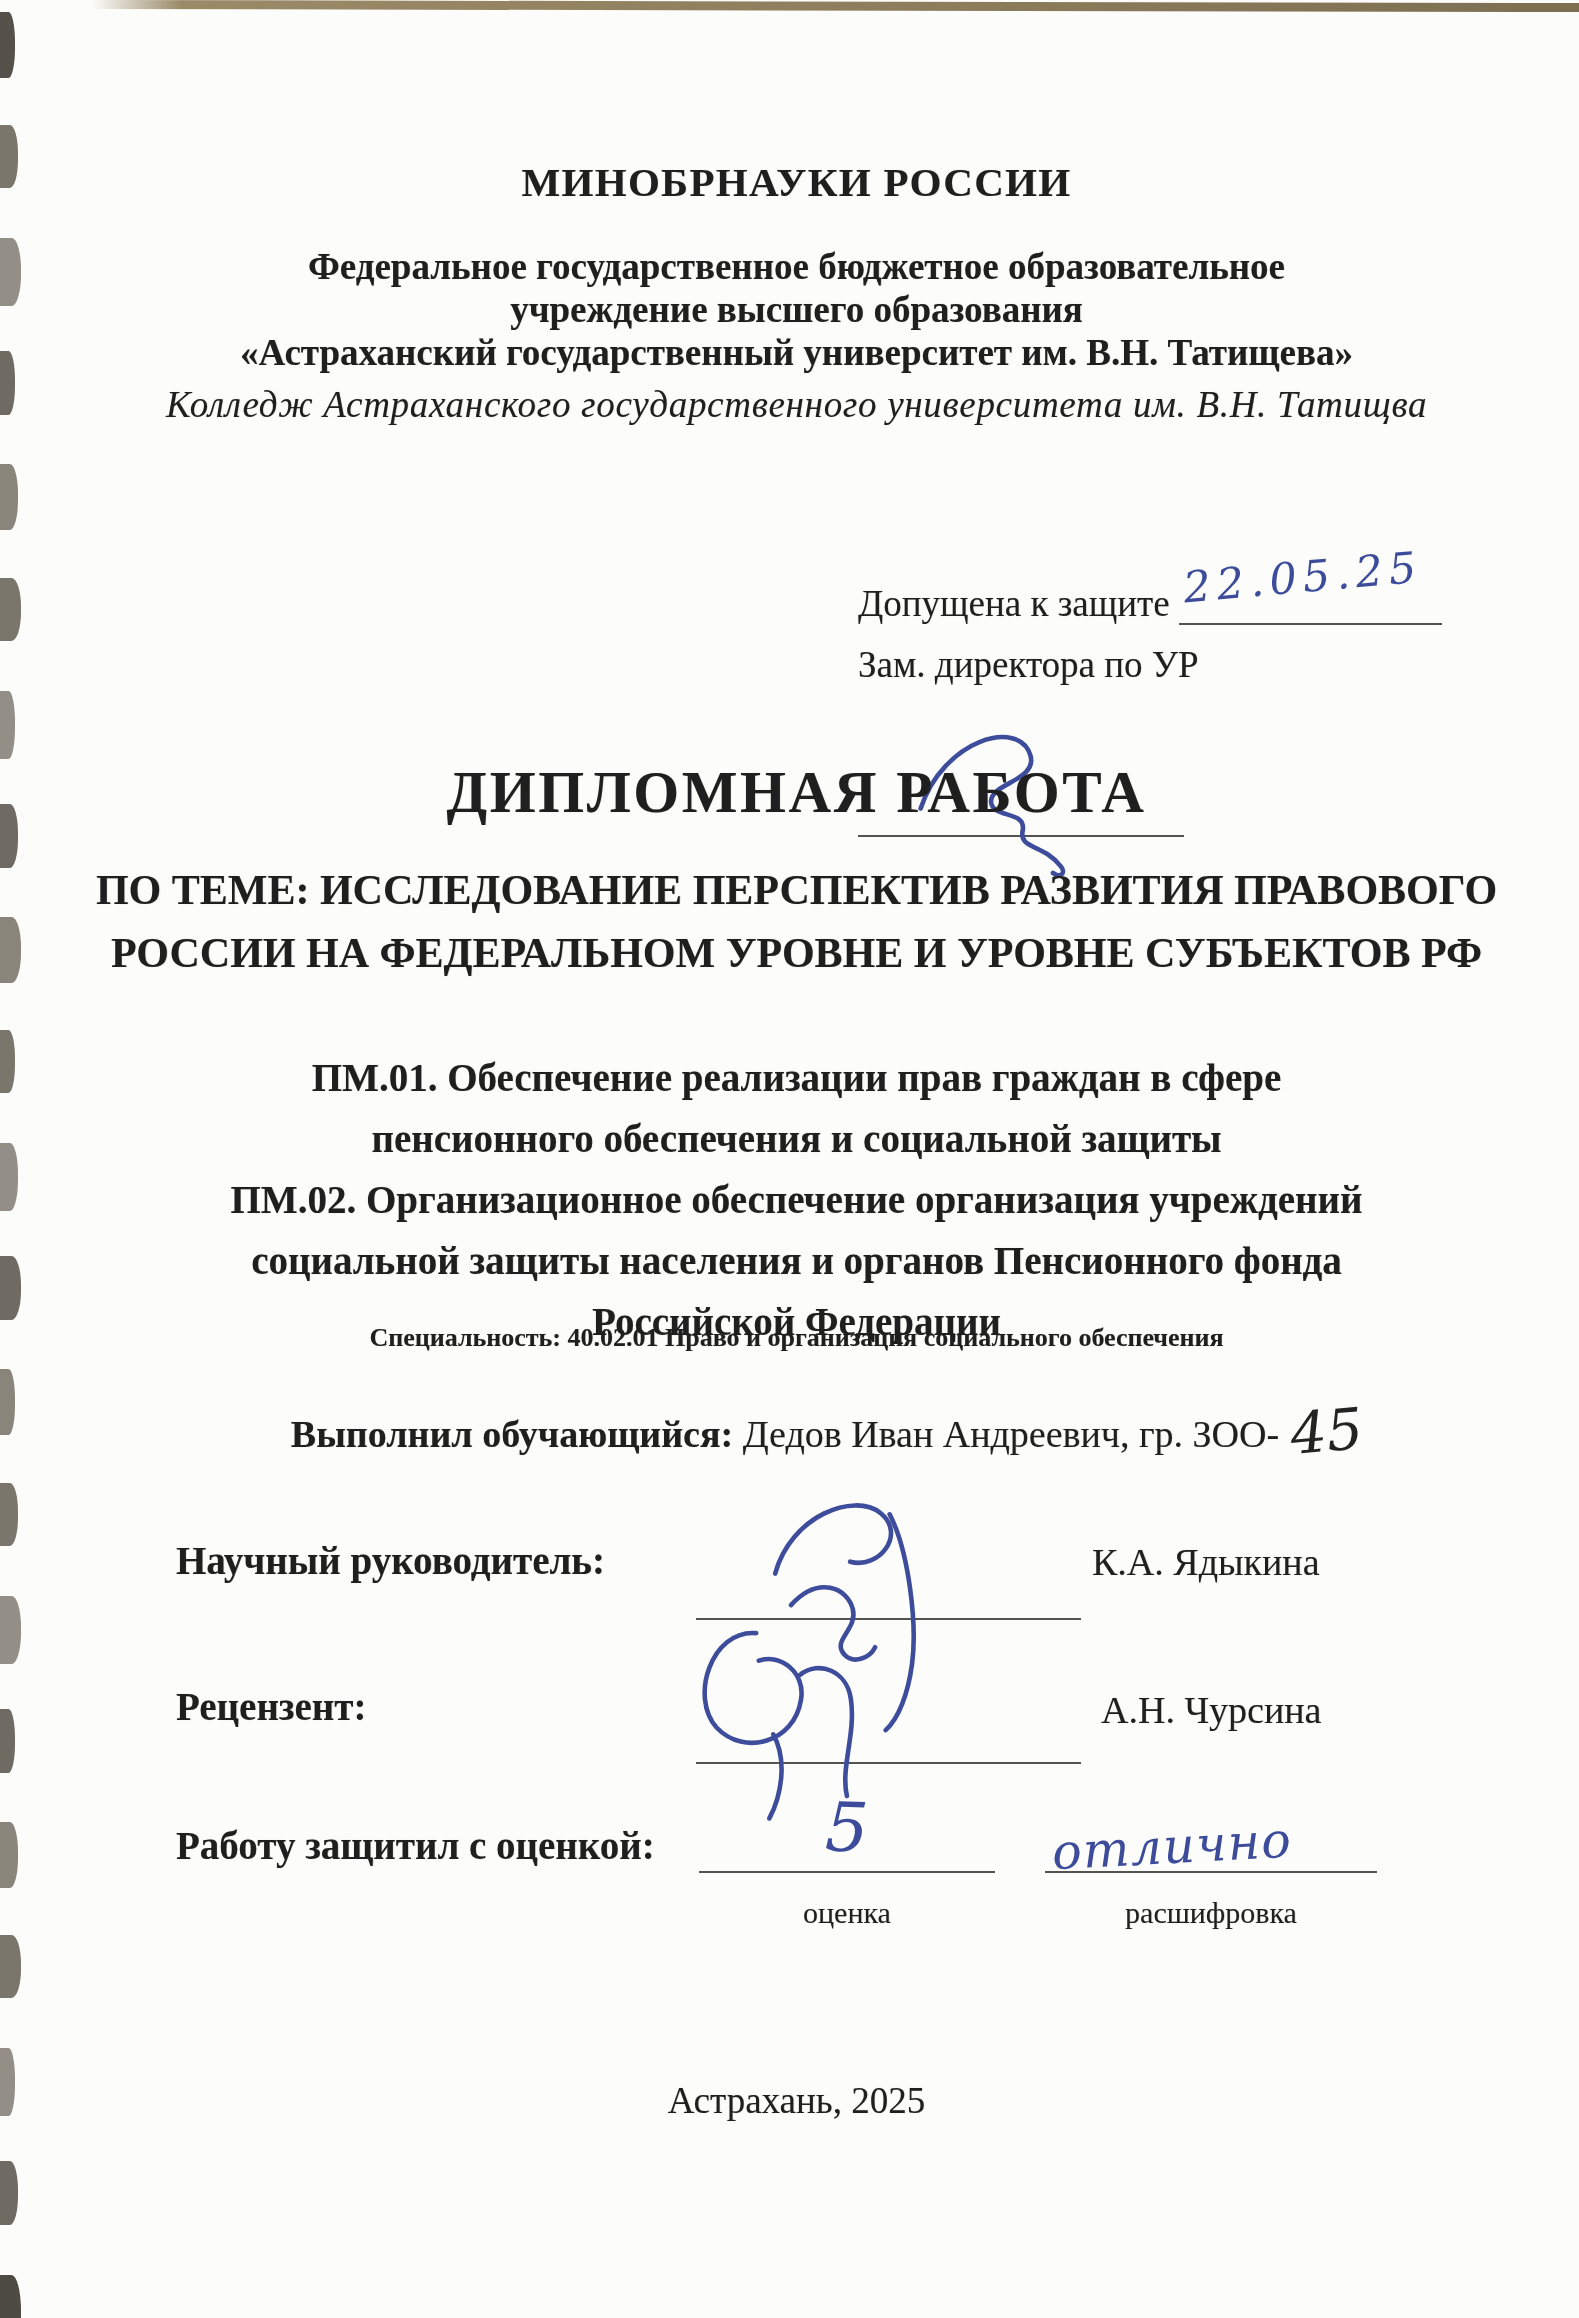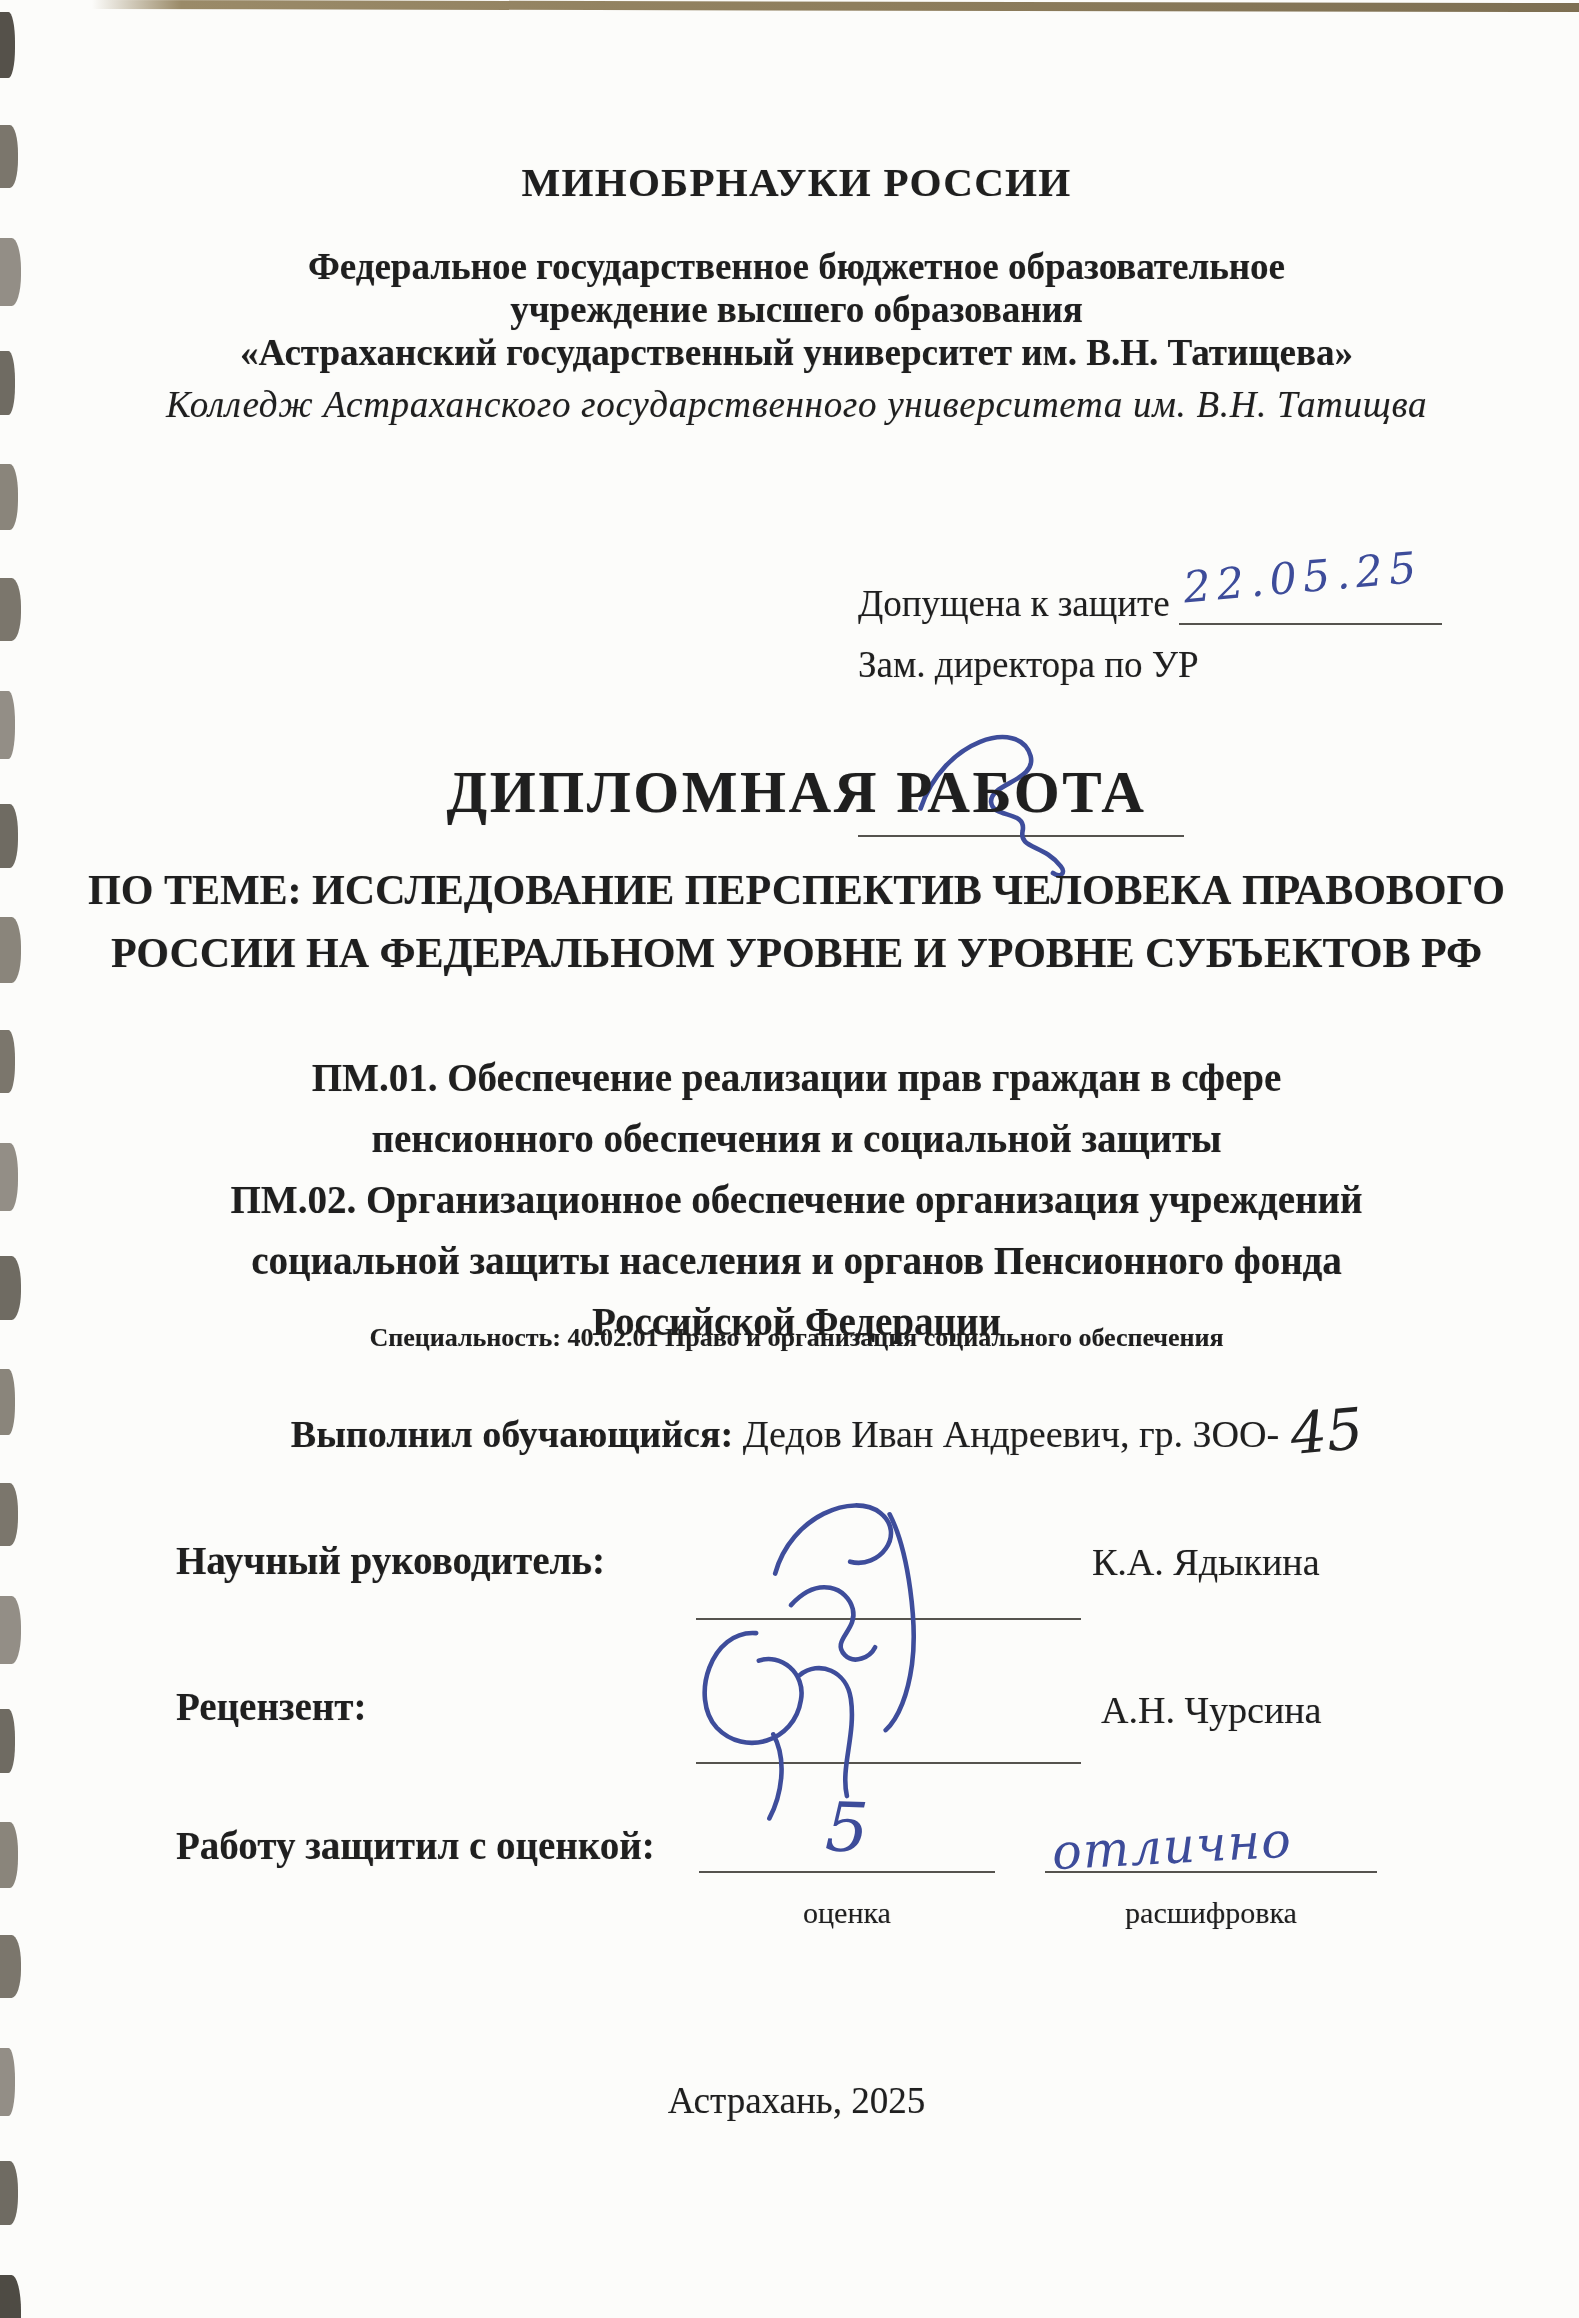--- a/index.html
+++ b/index.html
@@ -102,21 +102,21 @@
         <svg class="sig-svg" style="left:33px;bottom:-46px;" width="237" height="178" viewBox="0 0 360 270">
           <path d="M45 160 C80 55 195 22 212 80 C222 118 150 122 152 150 C154 176 206 162 200 194 C194 222 232 214 258 248 C266 258 258 266 246 258" fill="none" stroke="#3e4d9b" stroke-width="7" stroke-linecap="round"></path>
         </svg>
       </span>
     </div>
   </div>
 
   <div class="cblock worktype">ДИПЛОМНАЯ РАБОТА</div>
 
   <div class="cblock theme">
-    <div>ПО ТЕМЕ: ИССЛЕДОВАНИЕ ПЕРСПЕКТИВ ЧЕЛОВЕКА ПРАВОВОГО</div>
+    <div>ПО ТЕМЕ: ИССЛЕДОВАНИЕ ПЕРСПЕКТИВ РАЗВИТИЯ ПРАВОВОГО</div>
     <div>РОССИИ НА ФЕДЕРАЛЬНОМ УРОВНЕ И УРОВНЕ СУБЪЕКТОВ РФ</div>
   </div>
 
   <div class="cblock modules">
     <div>ПМ.01. Обеспечение реализации прав граждан в сфере</div>
     <div>пенсионного обеспечения и социальной защиты</div>
     <div>ПМ.02. Организационное обеспечение организация учреждений</div>
     <div>социальной защиты населения и органов Пенсионного фонда</div>
     <div>Российской Федерации</div>
   </div>

